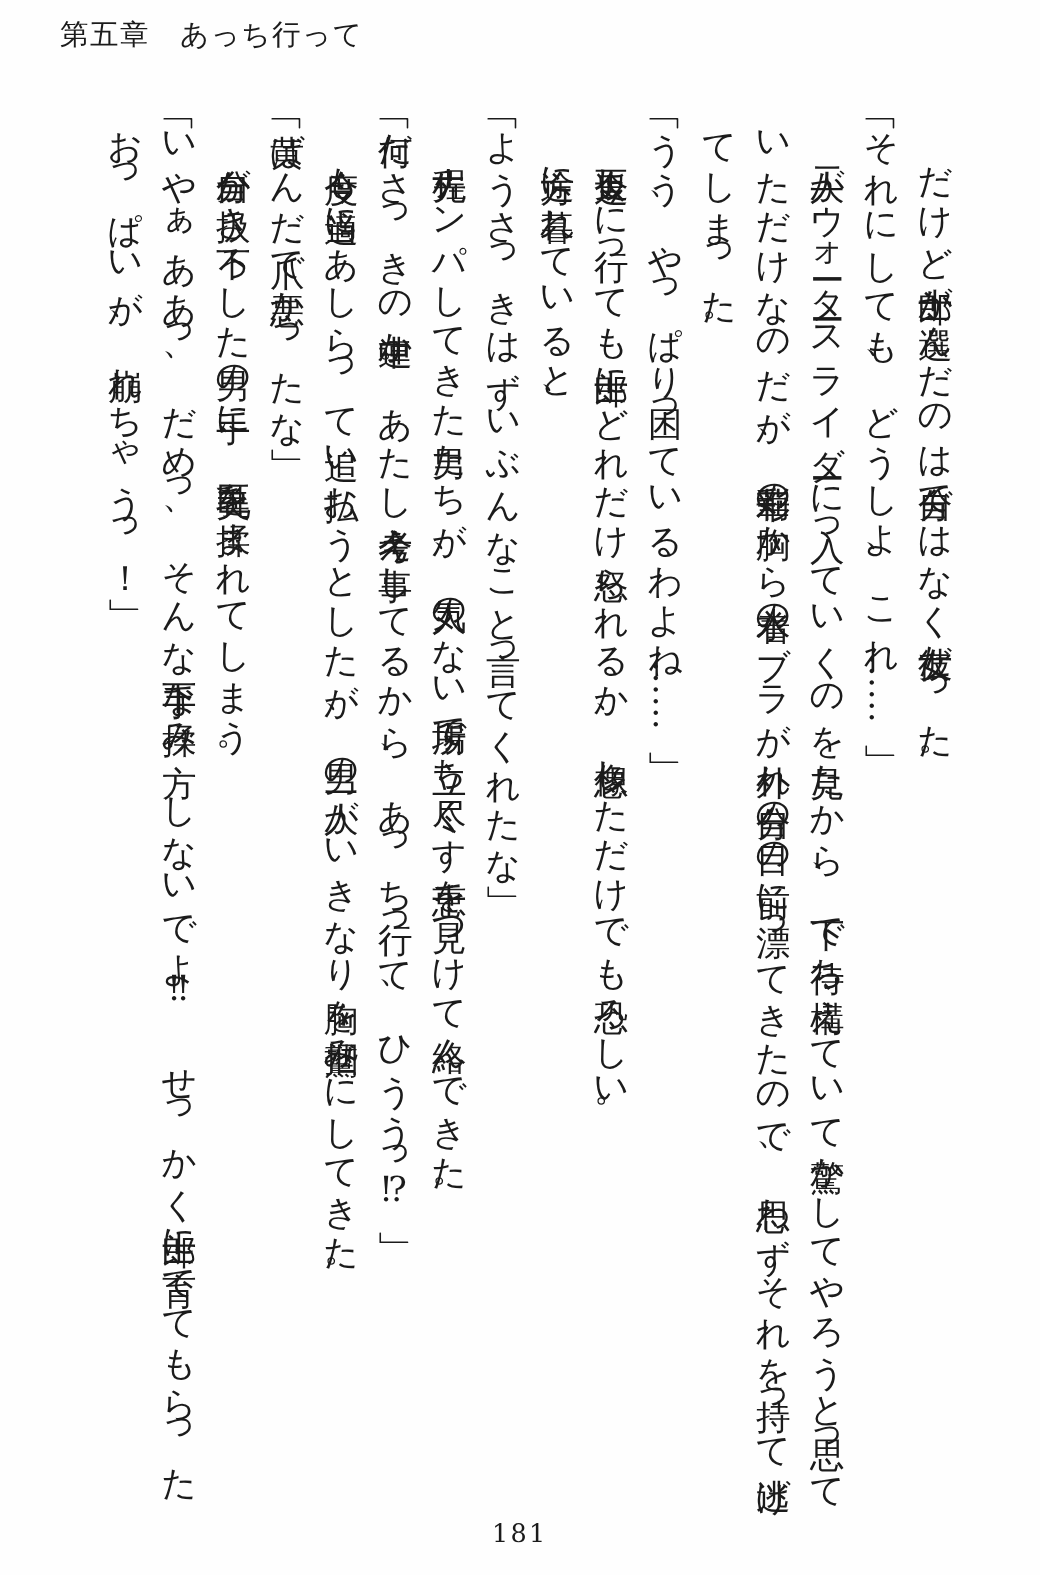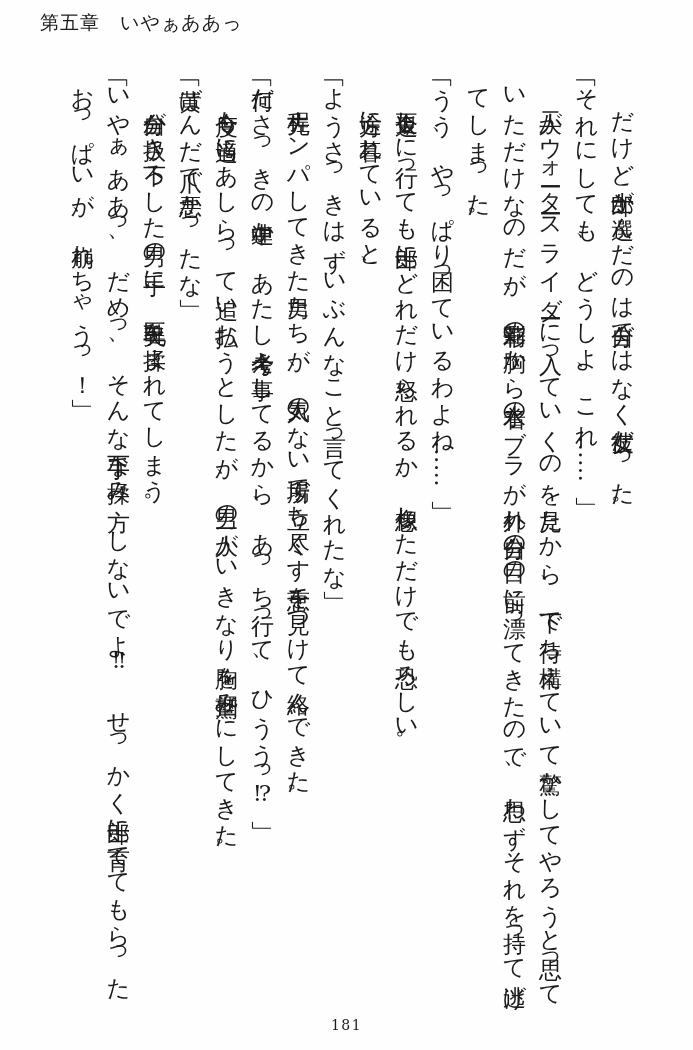--- a/index.html
+++ b/index.html
@@ -44,29 +44,29 @@
   .para.indent {
     text-indent: 1em;
   }
   
   .page-number {
     position: absolute;
     bottom: 17px;
     left: 0;
     width: 100%;
     text-align: center;
-    font-size: 14px;
+    font-size: 17px;
     letter-spacing: 1.5px;
   }
 </style>
 </head>
 <body>
 
 <div class="book-page">
-  <div class="chapter-header">第五章　いやぁああっ</div>
+  <div class="chapter-header">第五章　あっち行って</div>
 
   <div class="text-area">
       <p class="para indent">だけど士郎が選んだのは自分ではなく彼女だった。</p>
       <p class="para">「それにしても、どうしよ、これ……」</p>
       <p class="para indent">二人がウォータースライダーに入っていくのを見たから、下で待ち構えていて驚かしてやろうと思っていただけなのだが、彩莉華の胸から水着のブラが外れ自分の目の前に漂ってきたので、思わずそれを持って逃げてしまった。</p>
       <p class="para">「うう、やっぱり困っているわよね……」</p>
       <p class="para indent">今更返しに行っても士郎にどれだけ怒られるか、想像しただけでも恐ろしい。</p>
       <p class="para indent">途方に暮れていると、</p>
       <p class="para">「ようさっきはずいぶんなこと言ってくれたな」</p>
       <p class="para indent">先程ナンパしてきた男たちが、人気のない場所で立ち尽くす千恵を見つけて絡んできた。</p>

